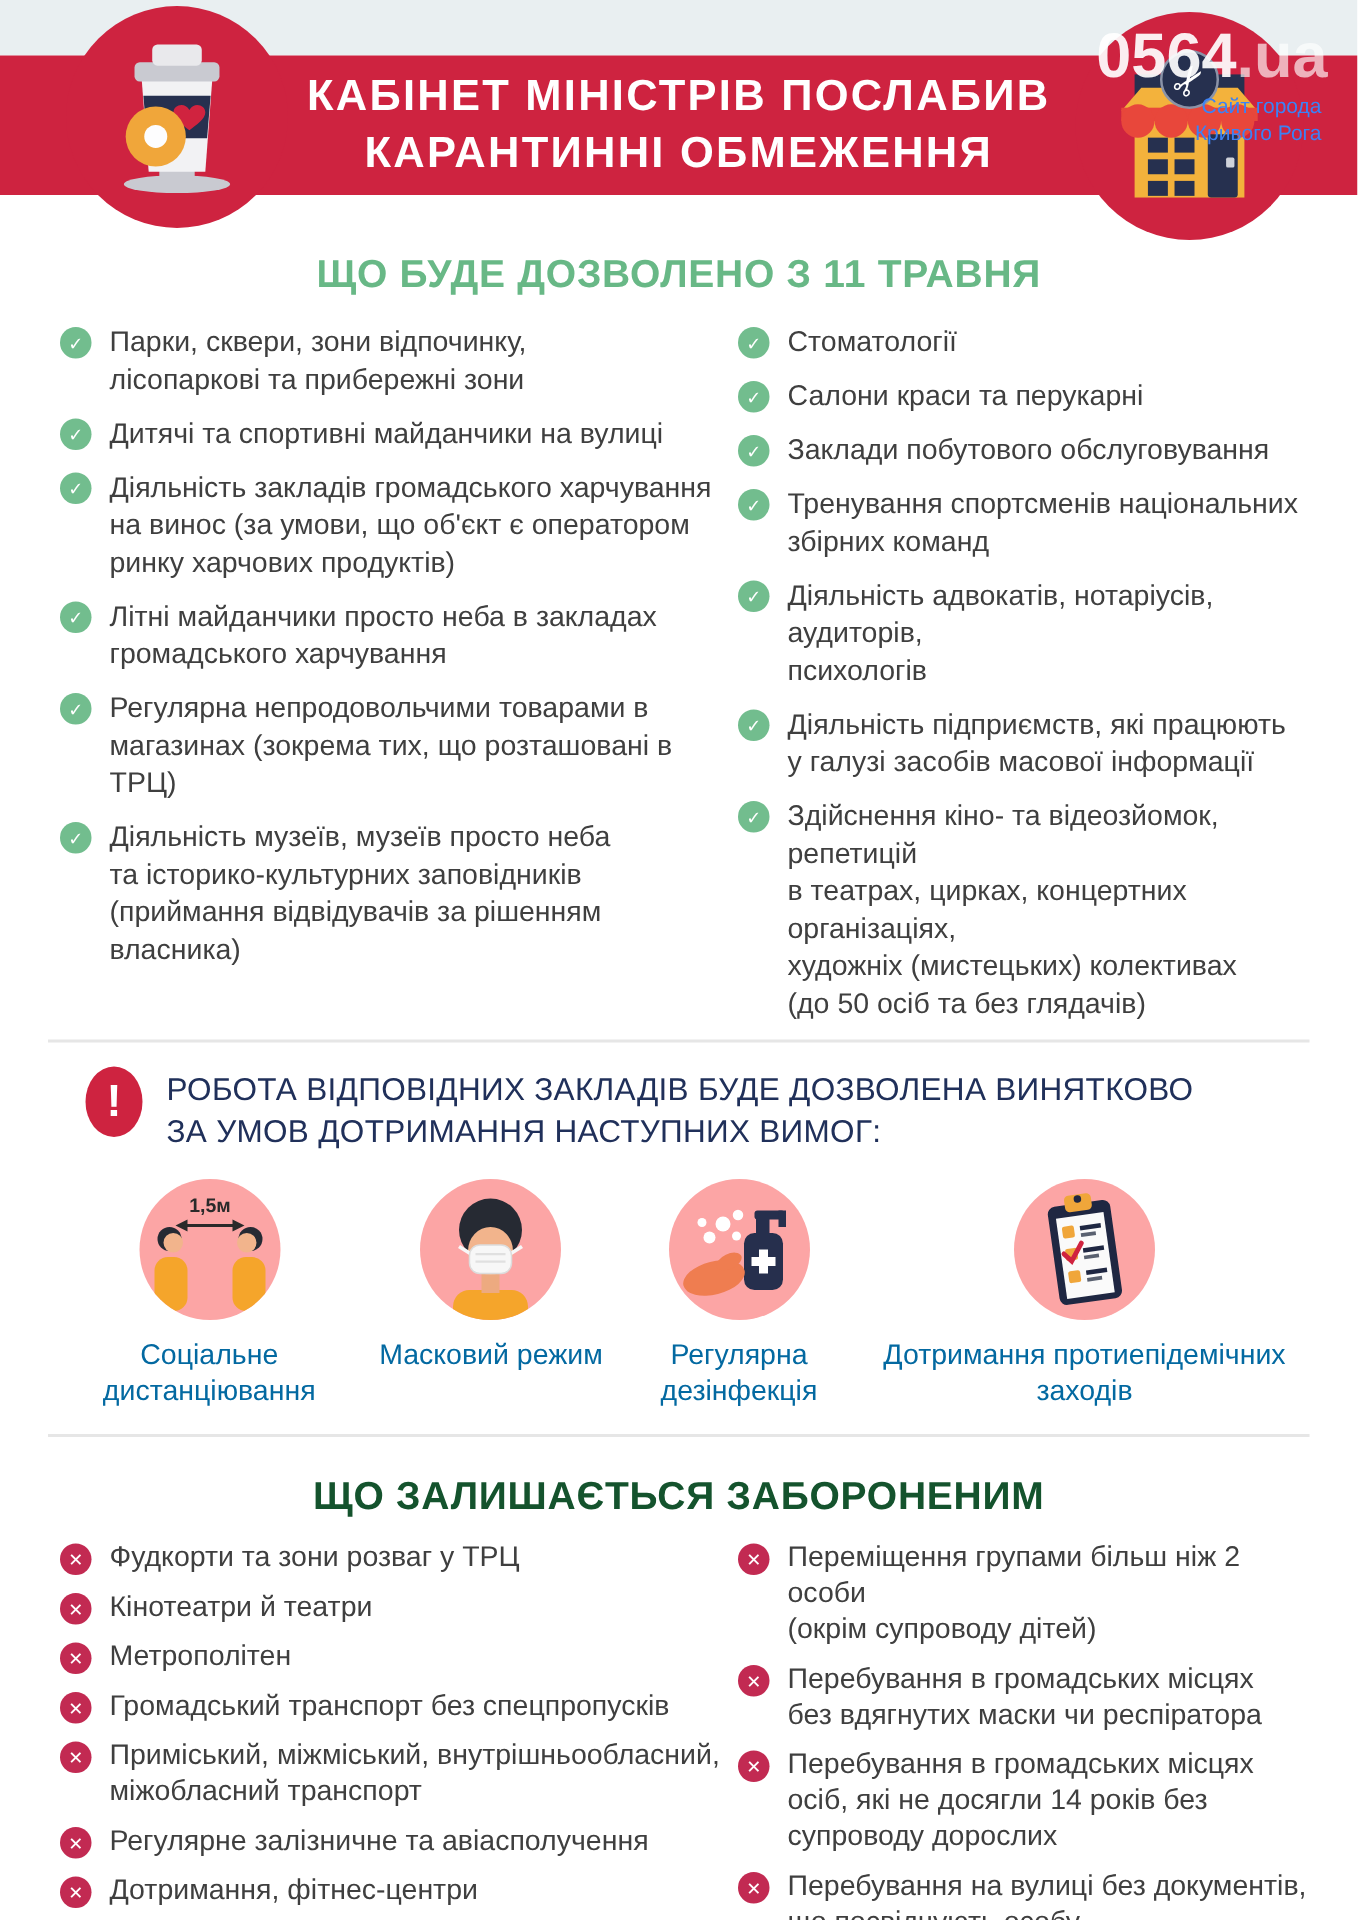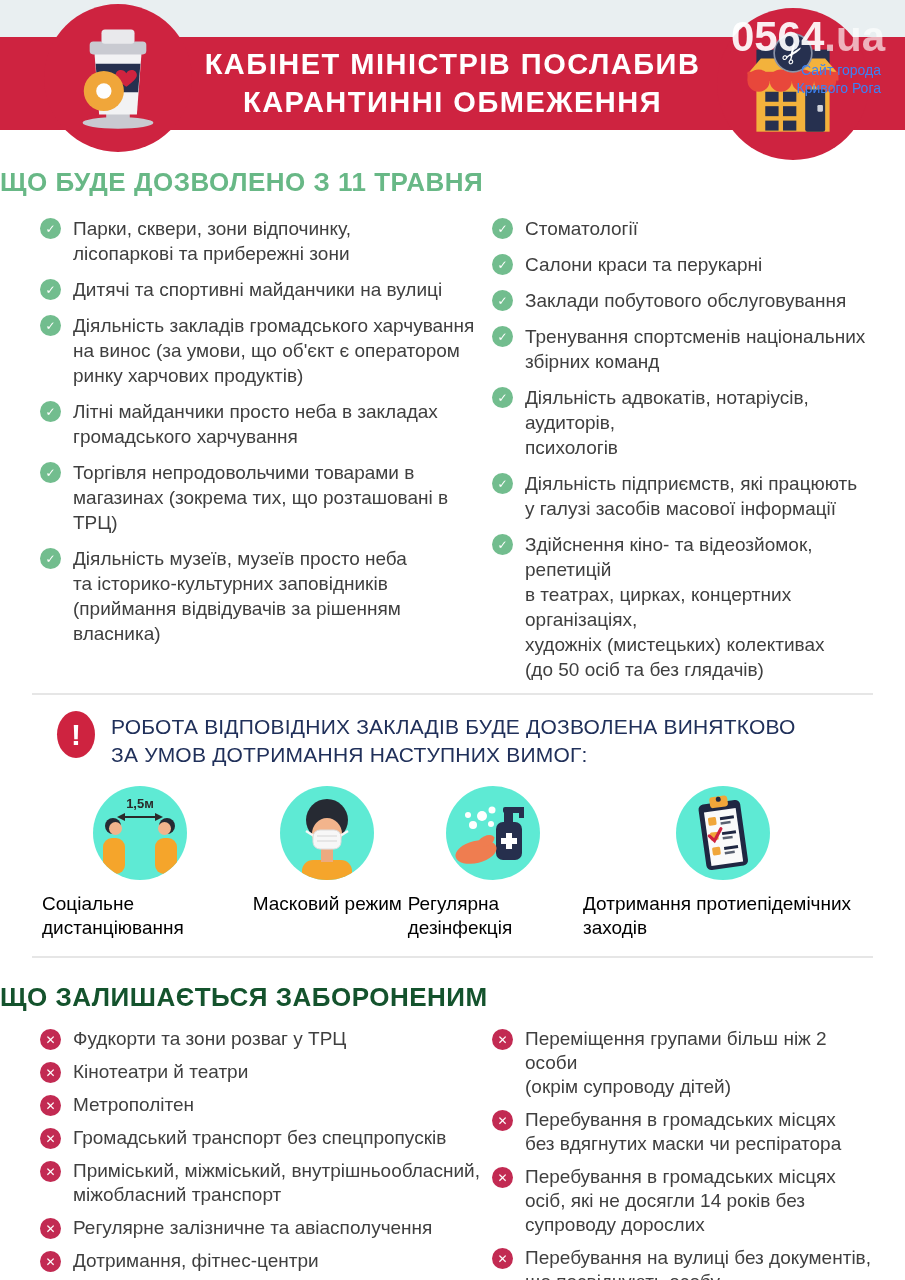--- a/index.html
+++ b/index.html
@@ -17,21 +17,21 @@
   .band-title{color:#fff;font-weight:bold;font-size:29px;letter-spacing:1.5px;line-height:1.3;text-align:right;}
   .badge-circle{position:absolute;border-radius:50%;background:#ce2340;z-index:2;
         display:flex;align-items:center;justify-content:center;}
   .badge-left{left:44px;top:4px;width:148px;height:148px;}
   .badge-right{right:36px;top:8px;width:152px;height:152px;}
   .brand{position:absolute;top:16px;right:20px;z-index:5;text-align:right;line-height:1;}
   .brand-num{font-size:42px;font-weight:bold;color:rgba(255,255,255,.92);}
   .brand-tld{font-size:42px;font-weight:bold;color:rgba(255,255,255,.65);}
   .brand-tag{font-size:14px;color:#3b82f6;line-height:1.3;margin-top:3px;white-space:pre-line;text-align:right;padding-right:4px;}
   
-  .section-heading{font-weight:bold;font-size:26px;letter-spacing:.5px;margin:0;}
+  .section-heading{text-align:center;font-weight:bold;font-size:26px;letter-spacing:.5px;margin:0;}
   .allowed-heading{color:#68b886;padding:12px 0 18px;}
   .prohibited-heading{color:#14532d;padding:24px 0 14px;}
   
   .columns{display:flex;padding:0 28px 0 40px;}
   .col-left{flex:0 0 440px;}
   .col-right{flex:1;padding-left:12px;}
   .item{display:flex;margin-bottom:11px;}
   .prohibited-cols .item{margin-bottom:9px;}
   .bullet{flex:0 0 auto;width:21px;height:21px;border-radius:50%;color:#fff;
           display:flex;align-items:center;justify-content:center;
@@ -44,23 +44,23 @@
   .divider{height:2px;background:#e6e6e6;margin:0 32px;}
   
   .warning{display:flex;align-items:flex-start;padding:16px 40px 10px 57px;}
   .warning-icon{flex:0 0 auto;width:38px;height:47px;border-radius:19px/23.5px;background:#ce2340;
        color:#fff;font-weight:bold;font-size:30px;display:flex;align-items:center;justify-content:center;margin-right:16px;}
   .warning-text{font-size:21px;font-weight:normal;color:#20305a;line-height:1.35;letter-spacing:.2px;white-space:pre-line;padding-top:2px;}
   
   .requirements{display:flex;justify-content:space-between;padding:6px 42px 16px;}
   .req{display:flex;flex-direction:column;align-items:center;}
   .req-1{width:195px;}.req-2{width:150px;margin-left:10px;}.req-3{width:170px;}.req-4{width:280px;}
-  .req-circle{width:94px;height:94px;border-radius:50%;background:#5eead4;overflow:hidden;flex:0 0 auto;}
+  .req-circle{width:94px;height:94px;border-radius:50%;background:#fca5a5;overflow:hidden;flex:0 0 auto;}
   .req-circle svg{display:block;}
-  .req-label{margin-top:12px;font-size:19px;line-height:1.28;text-align:left;color:#000000;}
+  .req-label{margin-top:12px;font-size:19px;line-height:1.28;text-align:center;color:#0369a1;}
   .scissors-glyph{font-family:"DejaVu Sans",sans-serif;}
 </style>
 </head>
 <body>
 
 <div class="header">
   <div class="top-strip"></div>
   <div class="band">
     <div class="band-title">КАБІНЕТ МІНІСТРІВ ПОСЛАБИВ</div>
     <div class="band-title">КАРАНТИННІ ОБМЕЖЕННЯ</div>
@@ -134,21 +134,21 @@
       </div>
 
       <div class="item">
         <span class="bullet check">✓</span>
         <span class="item-text">Літні майданчики просто неба в закладах
 громадського харчування</span>
       </div>
 
       <div class="item">
         <span class="bullet check">✓</span>
-        <span class="item-text">Торгівля непродовольчими товарами в
+        <span class="item-text">Регулярна непродовольчими товарами в
 магазинах (зокрема тих, що розташовані в ТРЦ)</span>
       </div>
 
       <div class="item">
         <span class="bullet check">✓</span>
         <span class="item-text">Діяльність музеїв, музеїв просто неба
 та історико-культурних заповідників
 (приймання відвідувачів за рішенням власника)</span>
       </div>
     </div>

